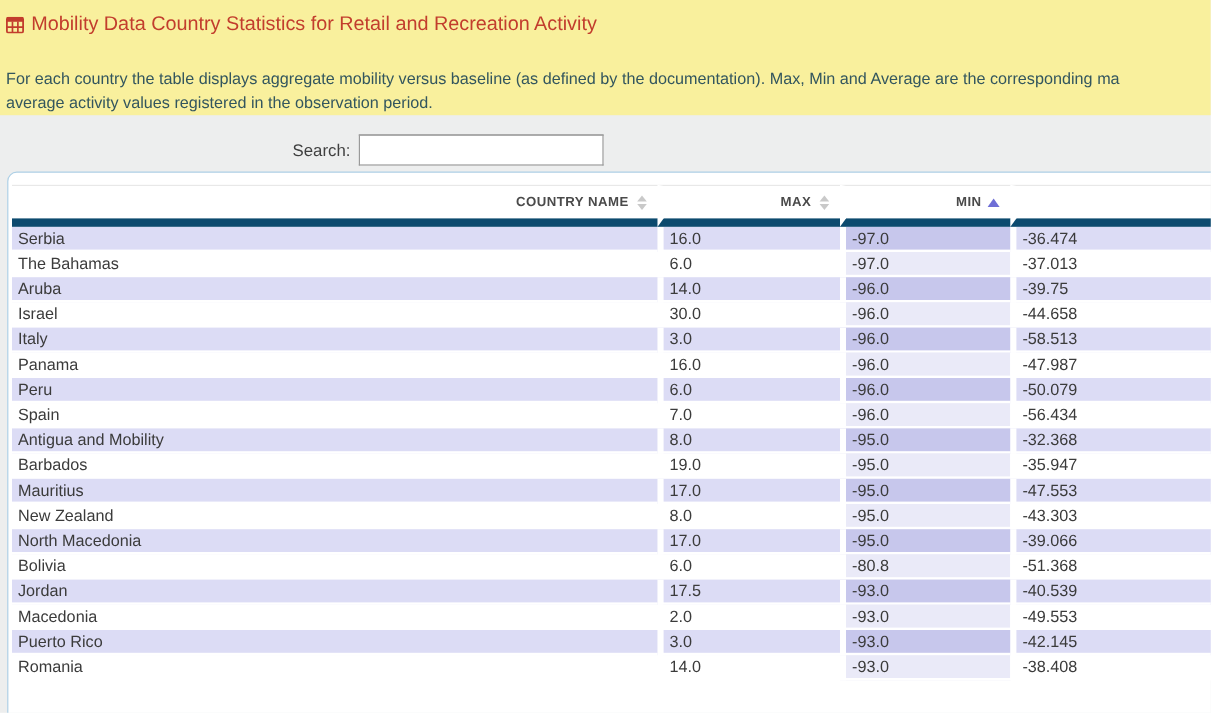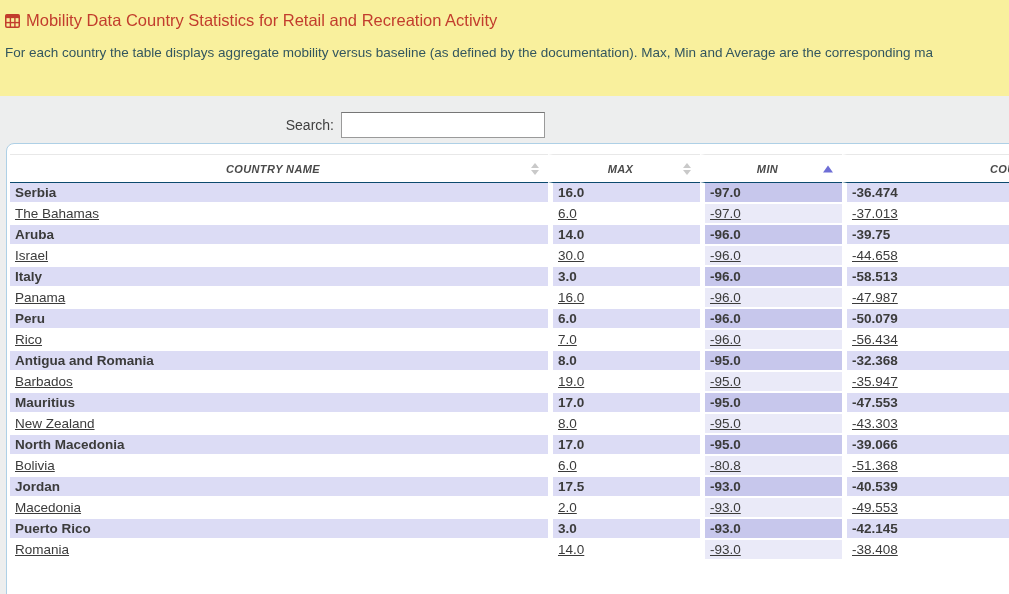--- a/index.html
+++ b/index.html
@@ -17,29 +17,29 @@
     padding: 11px 0 0 5px;
   }
   .banner-title {
     display:flex; align-items:center; gap:6px;
     color: var(--title-color, #c23d2d);
     font-size: 16.5px; font-weight: 400;
     white-space: nowrap;
   }
   .banner-title .tbl-icon { width:15px; height:14px; flex:0 0 auto; }
   .banner-desc {
-    margin-top: 13px;
+    margin-top: 26px;
     color: var(--desc-color, #33565e);
     font-size: 13.5px; line-height: 19.5px;
   }
   .banner-desc .desc-line { white-space: nowrap; overflow: hidden; width: 1004px; }
 
   
   .search-bar {
-    position:absolute; top:111px; left:0; width:545px; height:27px;
+    position:absolute; top:111px; left:0; width:503px; height:27px;
     display:flex; align-items:center; justify-content:flex-end; gap:7px;
   }
   .search-label { color:#3f3f3f; font-size:14px; }
   .search-input {
     width:204px; height:26px;
     border:1px solid #9a9a9a; border-top-color:#767676;
     background:#fff; font-size:13px; padding:0 5px;
     font-family:"Liberation Sans",sans-serif;
   }
 
@@ -56,42 +56,42 @@
     width:100%;
     border-collapse:separate; border-spacing:0;
     table-layout:fixed;
   }
   .data-table col.c-country { width:538px; }
   .data-table col.c-max { width:152px; }
   .data-table col.c-min { width:142px; }
 
   .data-table th {
     position:relative;
-    text-align:center;
+    text-align:right;
     font-size:11px; font-weight:bold; letter-spacing:.4px;
     color:#4a4a4a;
     padding:8px 24px 7px 12px;
     border-top:1px solid #e8e8e8;
-    border-bottom:1px solid #0c4a6e;
+    border-bottom:7px solid #0c4a6e;
     cursor:pointer;
-    white-space:nowrap; overflow:hidden;font-style:italic;
+    white-space:nowrap; overflow:hidden;
   }
   .data-table th:not(:first-child),
   .data-table td:not(:first-child) { border-left:5px solid #fff; }
 
   .data-table td {
     font-size:13.5px; color:#3b3b3b;
     padding:2px 8px 2px 5px;
     height:21px;
     border-bottom:2px solid #fff;
     white-space:nowrap; overflow:hidden;
   }
-  tr.row-odd td { background: var(--stripe-odd, #dcdcf5); font-weight: bold; }
+  tr.row-odd td { background: var(--stripe-odd, #dcdcf5); }
   tr.row-odd td.sorted-col { background: var(--stripe-odd-sorted, #c7c7ec); }
-  tr.row-even td { background:#ffffff;text-decoration:underline; }
+  tr.row-even td { background:#ffffff; }
   tr.row-even td.sorted-col { background: var(--stripe-even-sorted, #eaeaf8); }
 
   
   .sort-wrap { position:absolute; right:9px; top:50%; transform:translateY(-50%);
                display:flex; flex-direction:column; align-items:center; gap:2px; }
   .tri { width:0; height:0; border-left:4px solid transparent; border-right:4px solid transparent; }
   .tri-up-idle { border-bottom:5px solid var(--sort-idle, #c9c9c9); }
   .tri-down-idle { border-top:5px solid var(--sort-idle, #c9c9c9); }
   .tri-up-active { border-left-width:5px; border-right-width:5px;
                    border-bottom:7px solid var(--sort-active, #6e6ed6); }
@@ -105,20 +105,21 @@
       <rect x="0.75" y="0.75" width="13.5" height="12.5" rx="1.2" fill="none" stroke="currentColor" stroke-width="1.5"></rect>
       <rect x="0.75" y="0.75" width="13.5" height="3.4" fill="currentColor"></rect>
       <line x1="5.4" y1="4" x2="5.4" y2="13.4" stroke="currentColor" stroke-width="1.4"></line>
       <line x1="9.9" y1="4" x2="9.9" y2="13.4" stroke="currentColor" stroke-width="1.4"></line>
       <line x1="0.8" y1="8.6" x2="14.3" y2="8.6" stroke="currentColor" stroke-width="1.4"></line>
     </svg>
     <span>Mobility Data Country Statistics for Retail and Recreation Activity</span>
   </div>
   <div class="banner-desc">
     <div class="desc-line">For each country the table displays aggregate mobility versus baseline (as defined by the documentation). Max, Min and Average are the corresponding ma</div>
+    <div class="desc-line">average activity values registered in the observation period.</div>
   </div>
 </div>
 
 <div class="search-bar">
   <label class="search-label">Search:</label>
   <input class="search-input" type="text" placeholder="" style="">
 </div>
 
 <div class="table-panel">
   <table class="data-table">
@@ -181,27 +182,27 @@
           <td class="sorted-col">-96.0</td>
           <td>-47.987</td>
         </tr>
         <tr class="row-odd">
           <td>Peru</td>
           <td>6.0</td>
           <td class="sorted-col">-96.0</td>
           <td>-50.079</td>
         </tr>
         <tr class="row-even">
-          <td>Rico</td>
+          <td>Spain</td>
           <td>7.0</td>
           <td class="sorted-col">-96.0</td>
           <td>-56.434</td>
         </tr>
         <tr class="row-odd">
-          <td>Antigua and Romania</td>
+          <td>Antigua and Mobility</td>
           <td>8.0</td>
           <td class="sorted-col">-95.0</td>
           <td>-32.368</td>
         </tr>
         <tr class="row-even">
           <td>Barbados</td>
           <td>19.0</td>
           <td class="sorted-col">-95.0</td>
           <td>-35.947</td>
         </tr>

